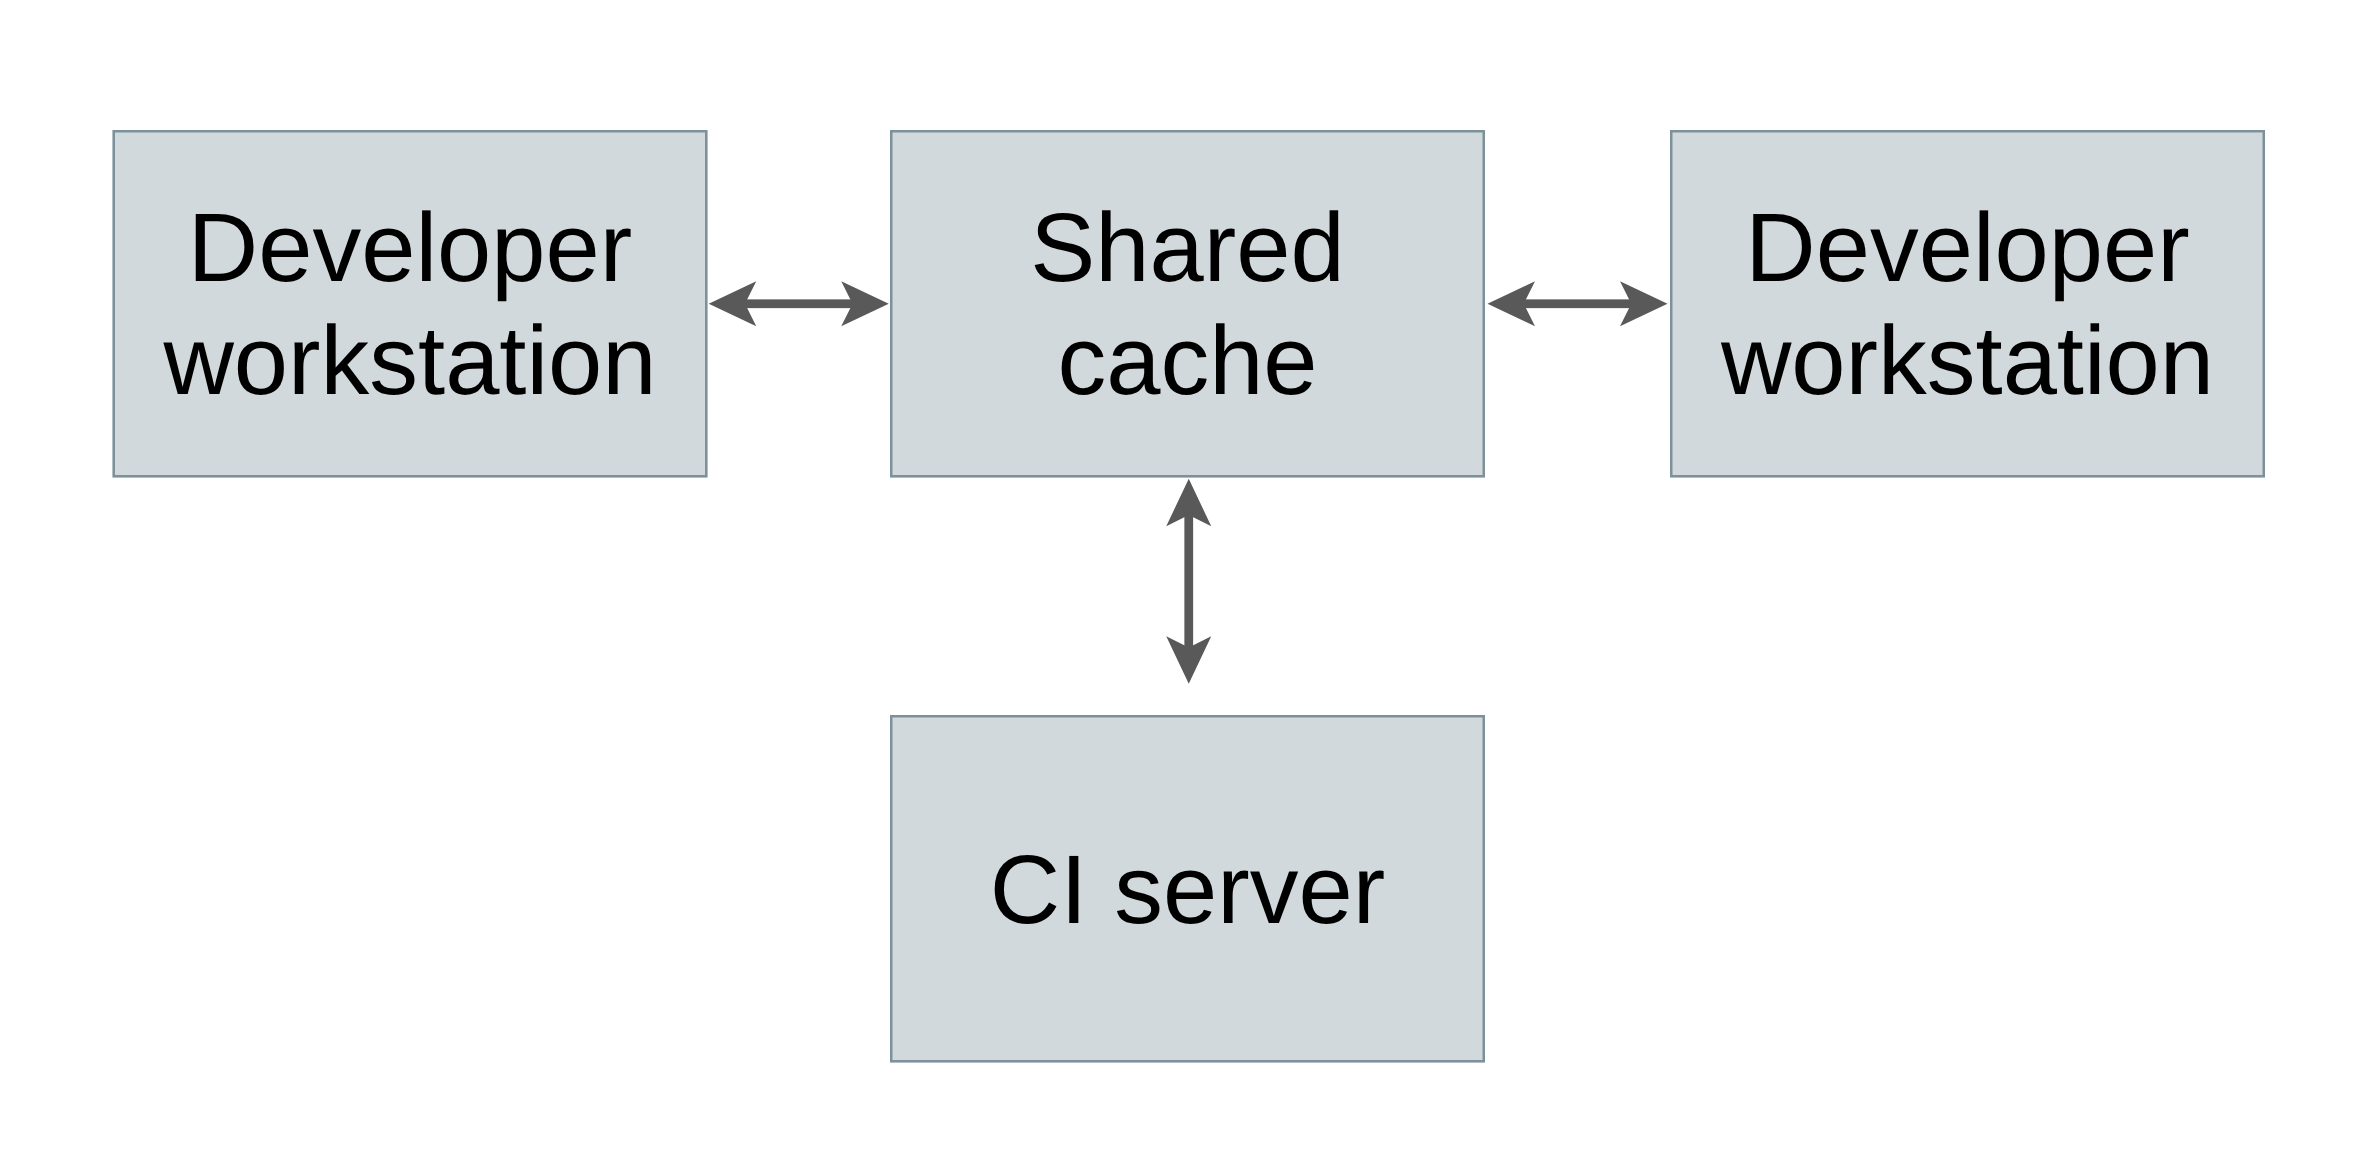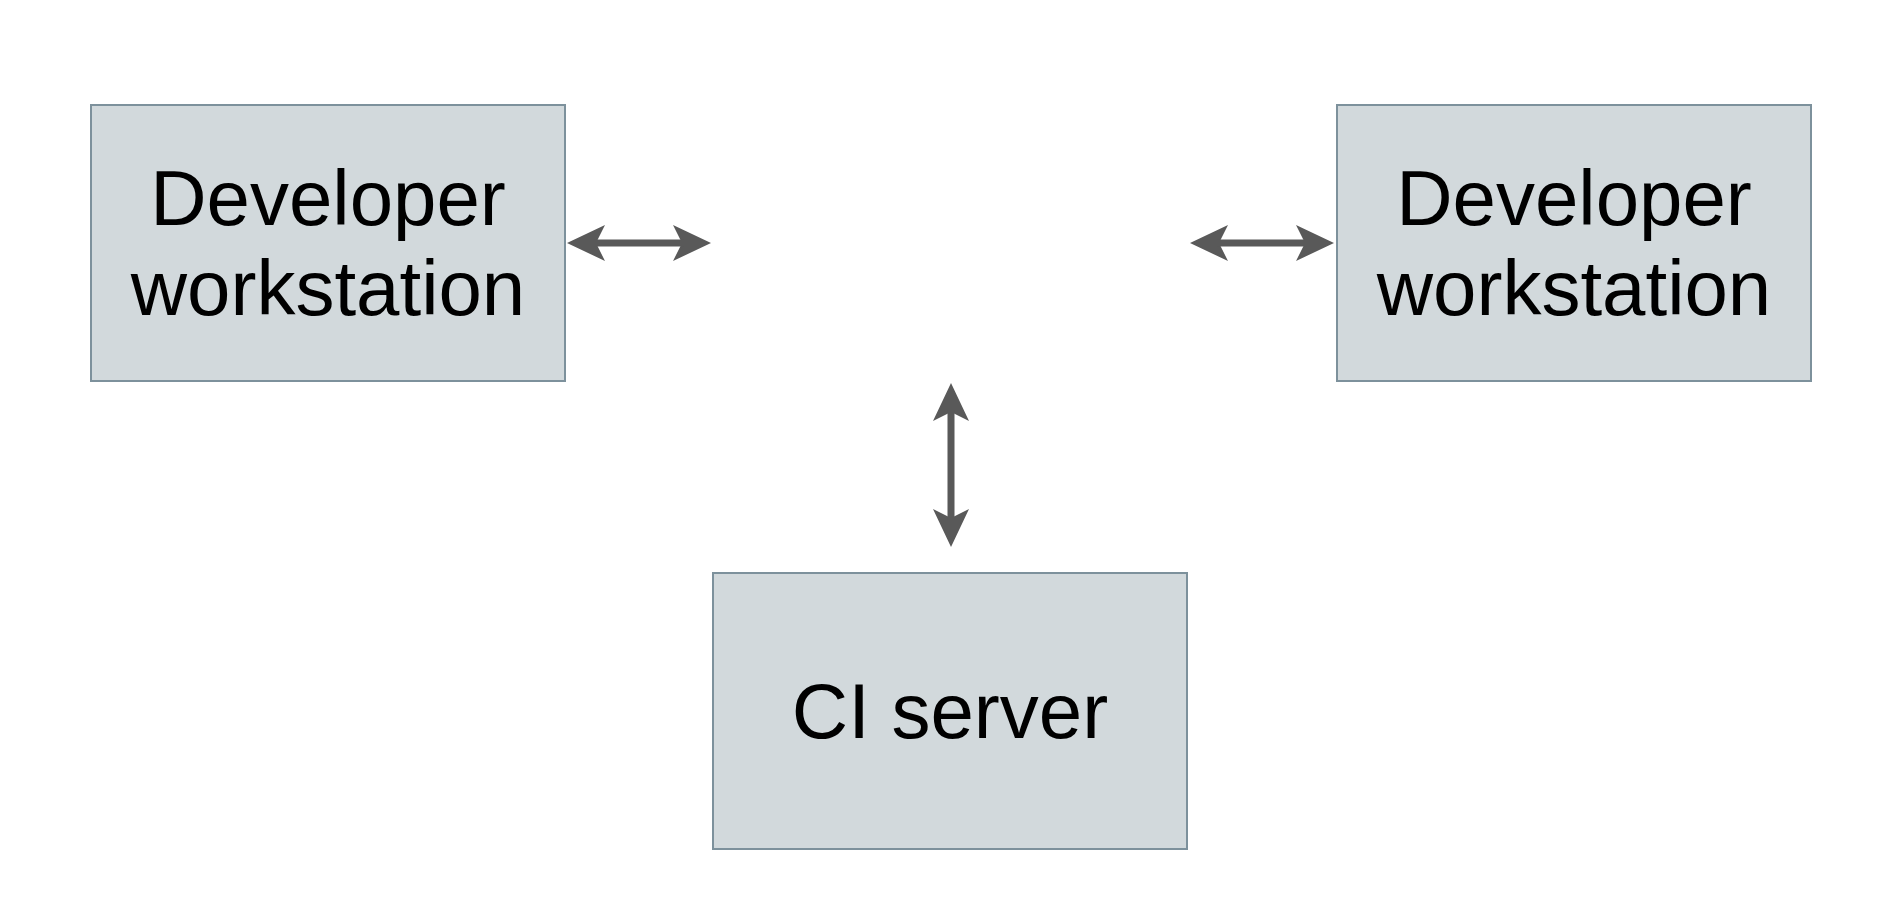--- a/index.html
+++ b/index.html
@@ -54,20 +54,24 @@
 </head>
 <body>
 
 <div class="canvas">
 
   <div class="node" id="node-dev-left">
     <span class="node-label">Developer
 workstation</span>
   </div>
 
+  <div class="node" id="node-shared">
+    <span class="node-label">Shared
+cache</span>
+  </div>
 
   <div class="node" id="node-dev-right">
     <span class="node-label">Developer
 workstation</span>
   </div>
 
   <div class="node" id="node-ci">
     <span class="node-label">CI server</span>
   </div>
 

